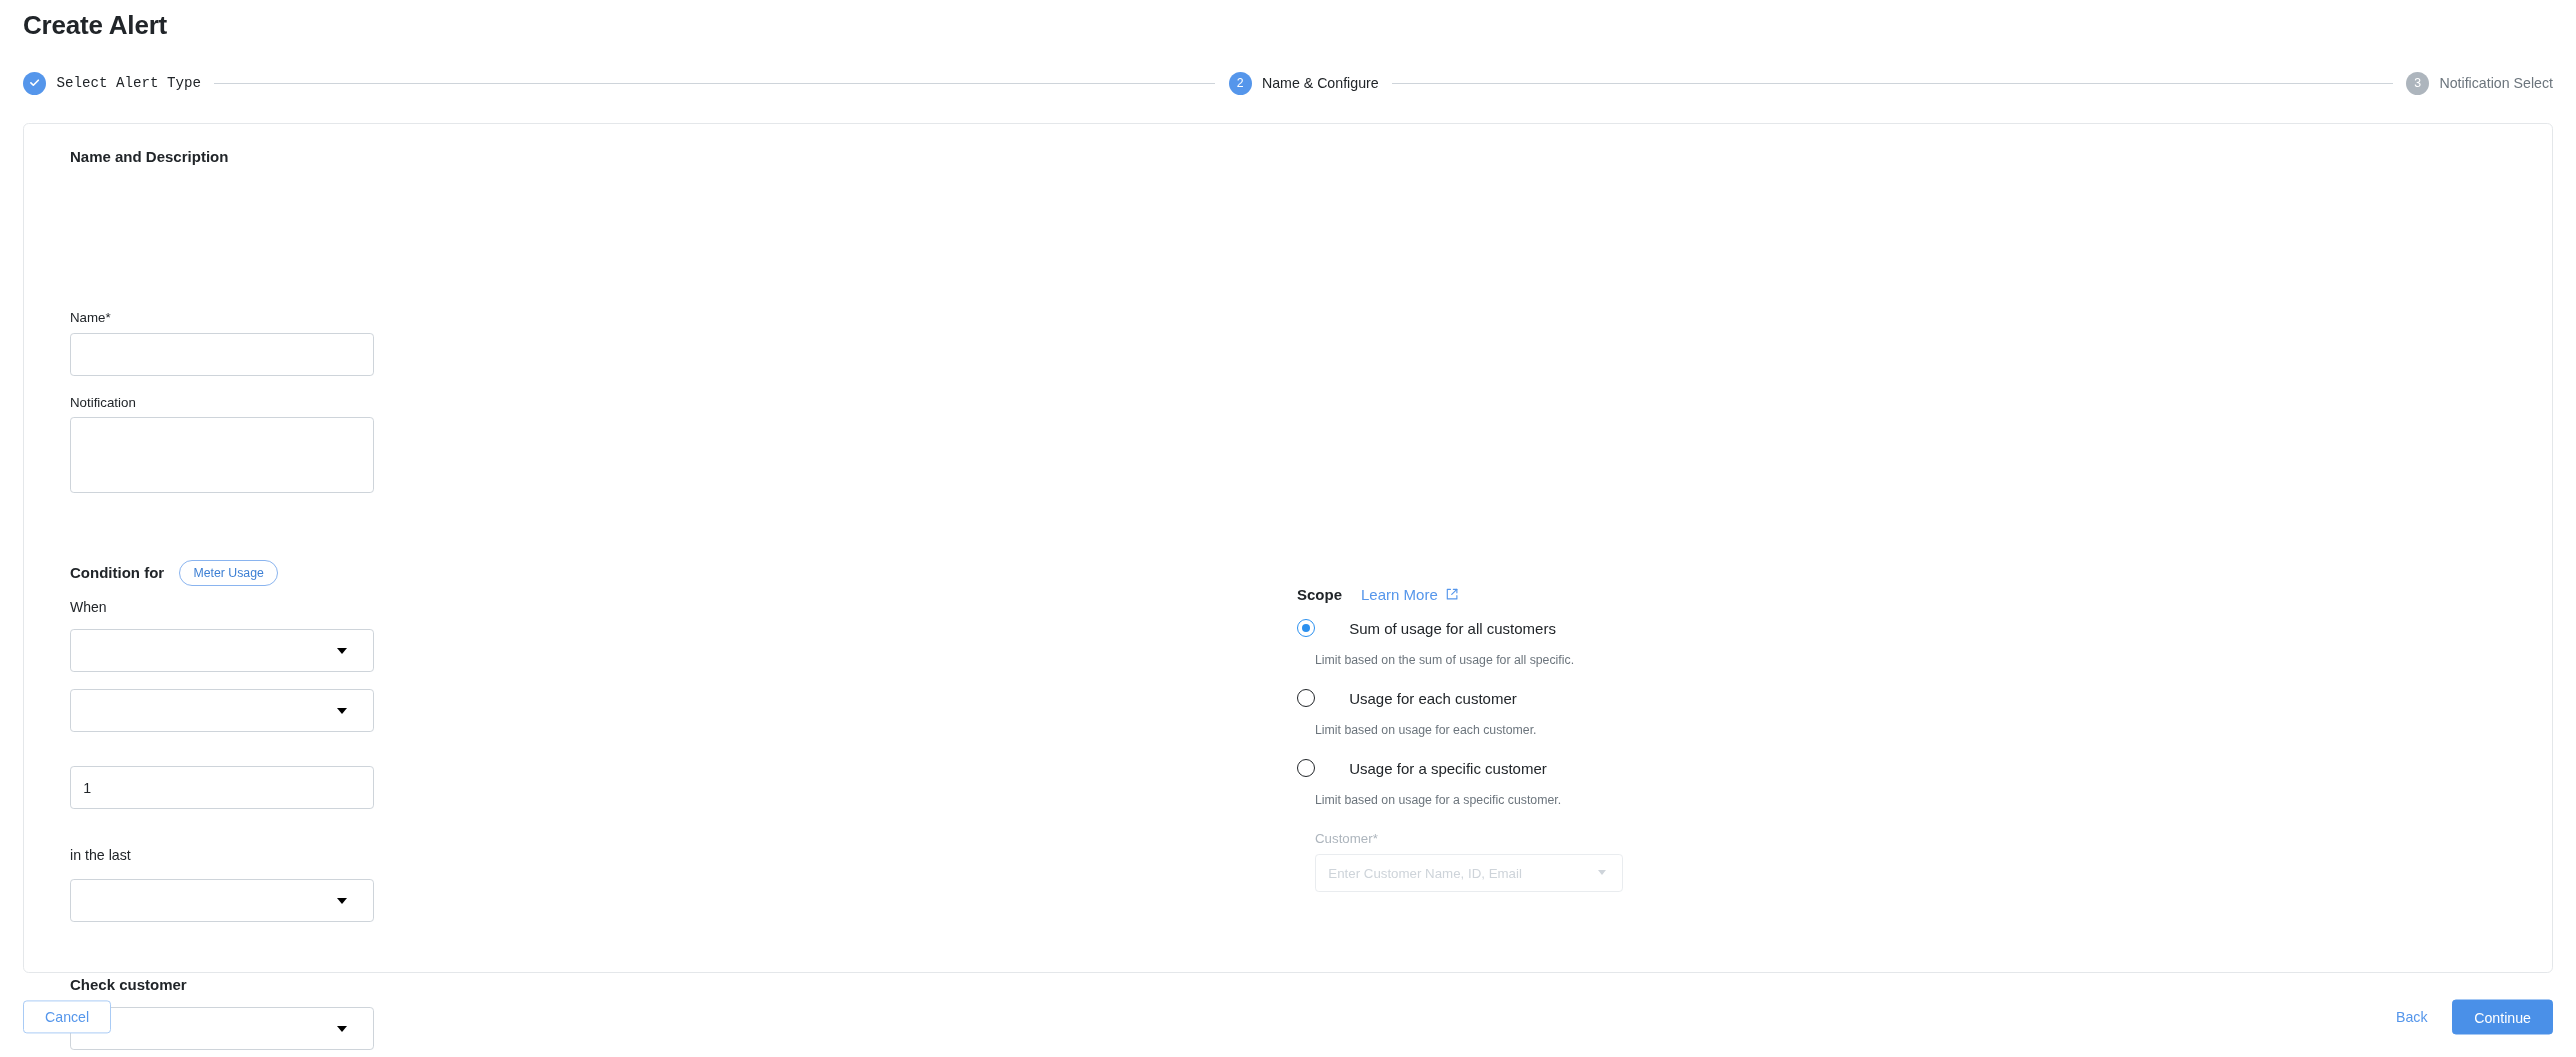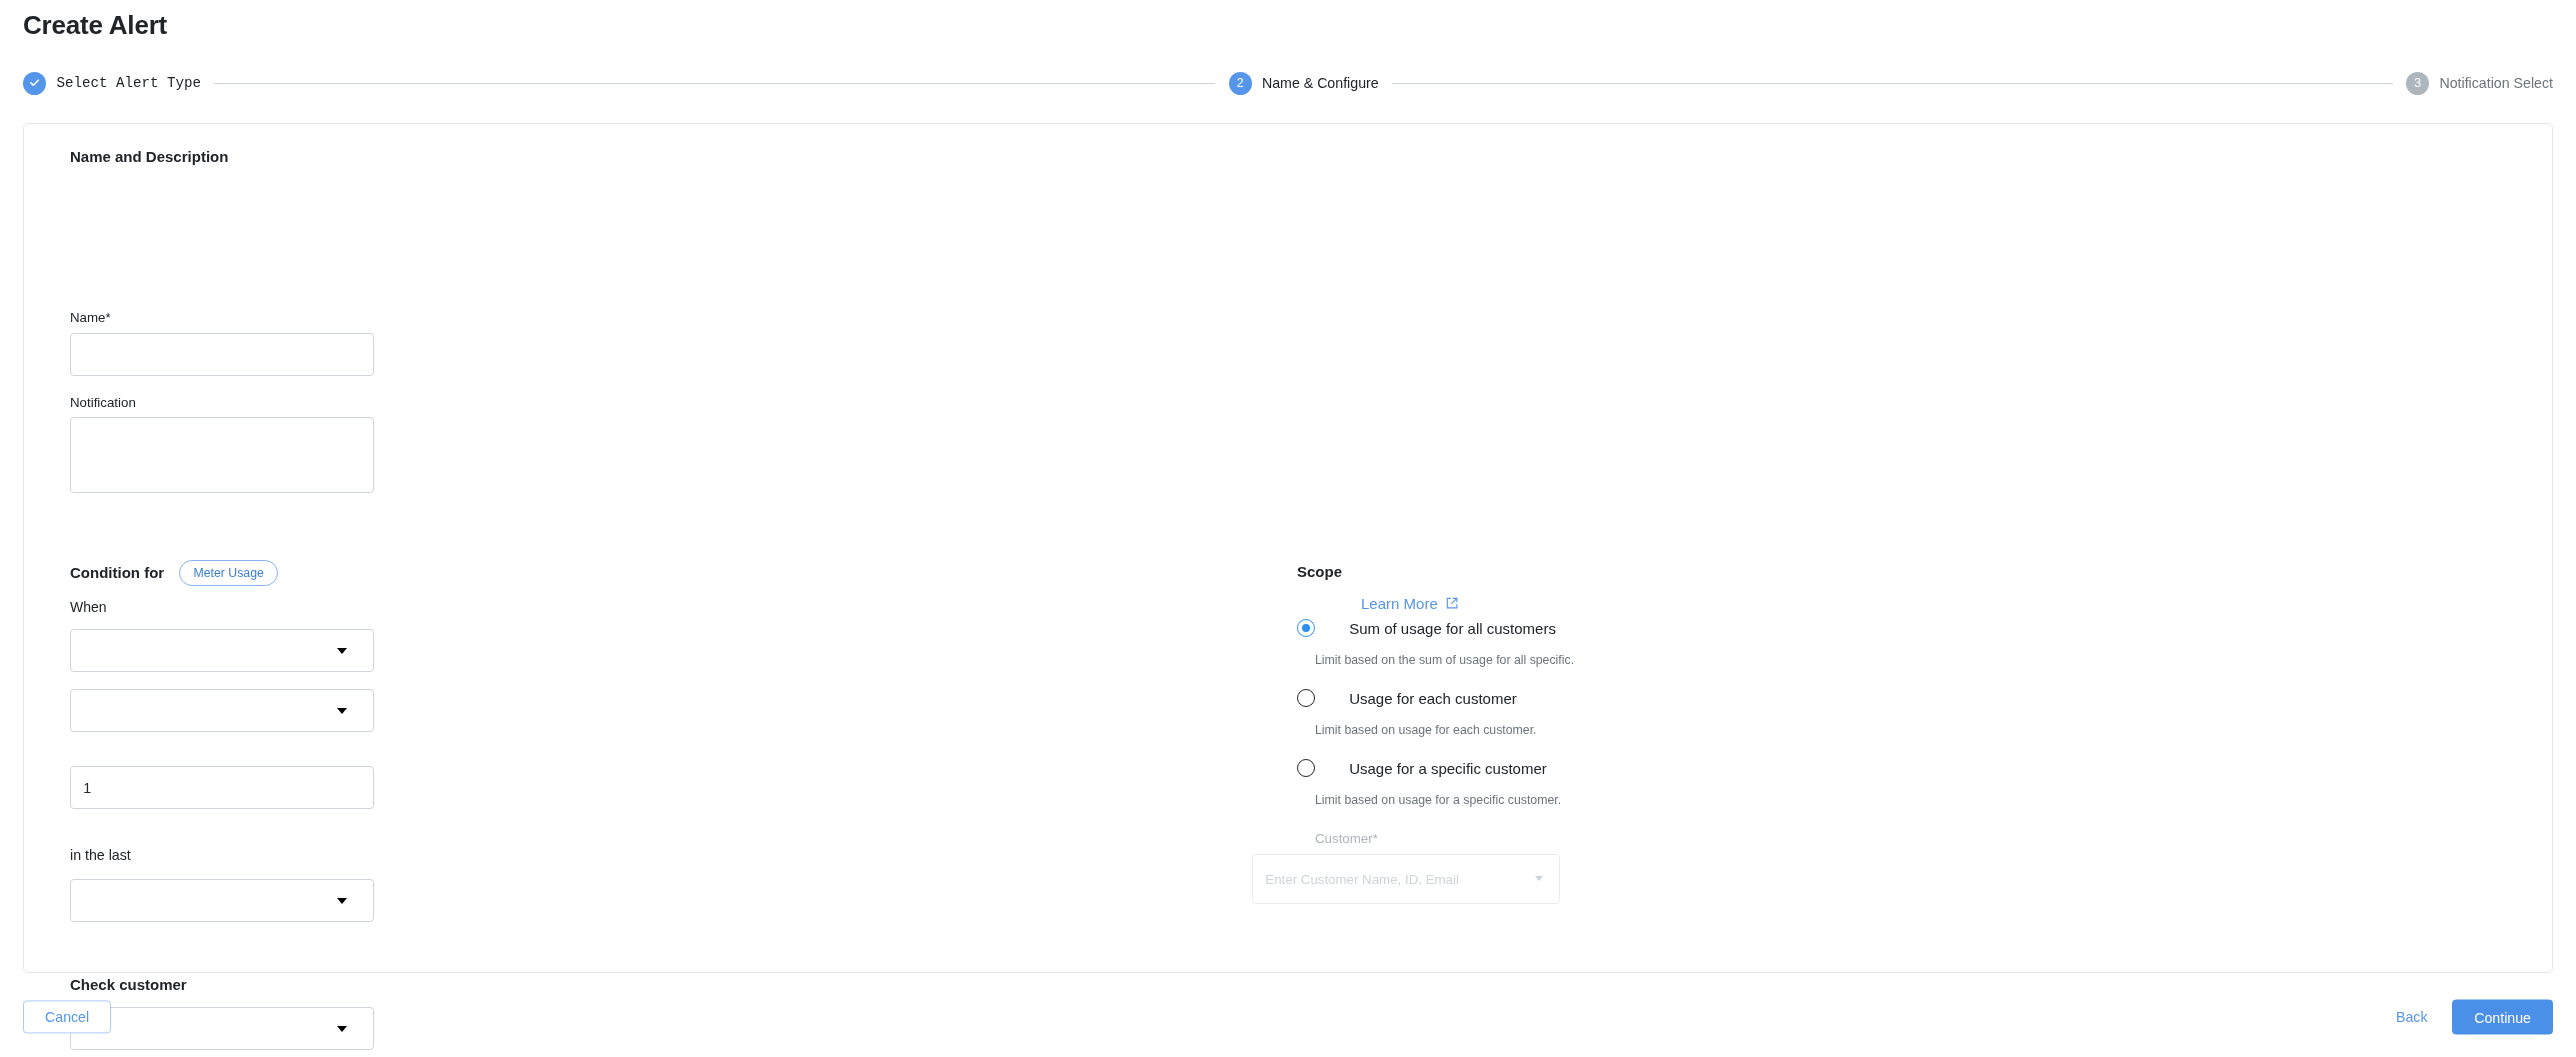--- a/index.html
+++ b/index.html
@@ -167,22 +167,22 @@
   #sel-when-2    { position:absolute; left:46px; top: 565px; }
   #inp-amount    { position:absolute; left:46px; top: 642px; }
   #lbl-inlast    { top: 723px; font-size: 14.2px; }
   #sel-inlast    { position:absolute; left:46px; top: 755px; }
   #lbl-check     { top: 852px; font-size: 15px; font-weight: bold; }
   #sel-check     { position:absolute; left:46px; top: 883px; }
 
   
   .scope-head {
     position: absolute;
-    left: 1273px; top: 439px;
-    display: flex; align-items: flex-start;
+    left: 1273px; top: 430px;
+    display: flex; align-items: flex-end;
   }
   .scope-title { font-size: 15px; font-weight: bold; color: #212529; }
   .learn-more {
     margin-left: 19px;
     color: #5596eb;
     font-size: 15px;
     text-decoration: none;
     display: flex; align-items: center;
     cursor: pointer;
     margin-top: 32px;
@@ -232,22 +232,22 @@
   #help-3 { top: 669px; }
 
   #lbl-customer {
     position: absolute;
     left: 1291px; top: 707px;
     font-size: 13.3px;
     color: #adb5bd;
   }
   #sel-customer {
     position: absolute;
-    left: 1228px; top: 730px;
-    width: 308px; height: 50px;
+    left: 1291px; top: 730px;
+    width: 308px; height: 38px;
   }
   #sel-customer .sel-box {
     border-color: #e9ecef;
     color: #ced4da;
     font-size: 13.3px;
   }
   #sel-customer .sel-caret {
     border-top-color: #ced4da;
     border-left-width: 4.7px;
     border-right-width: 4.7px;

